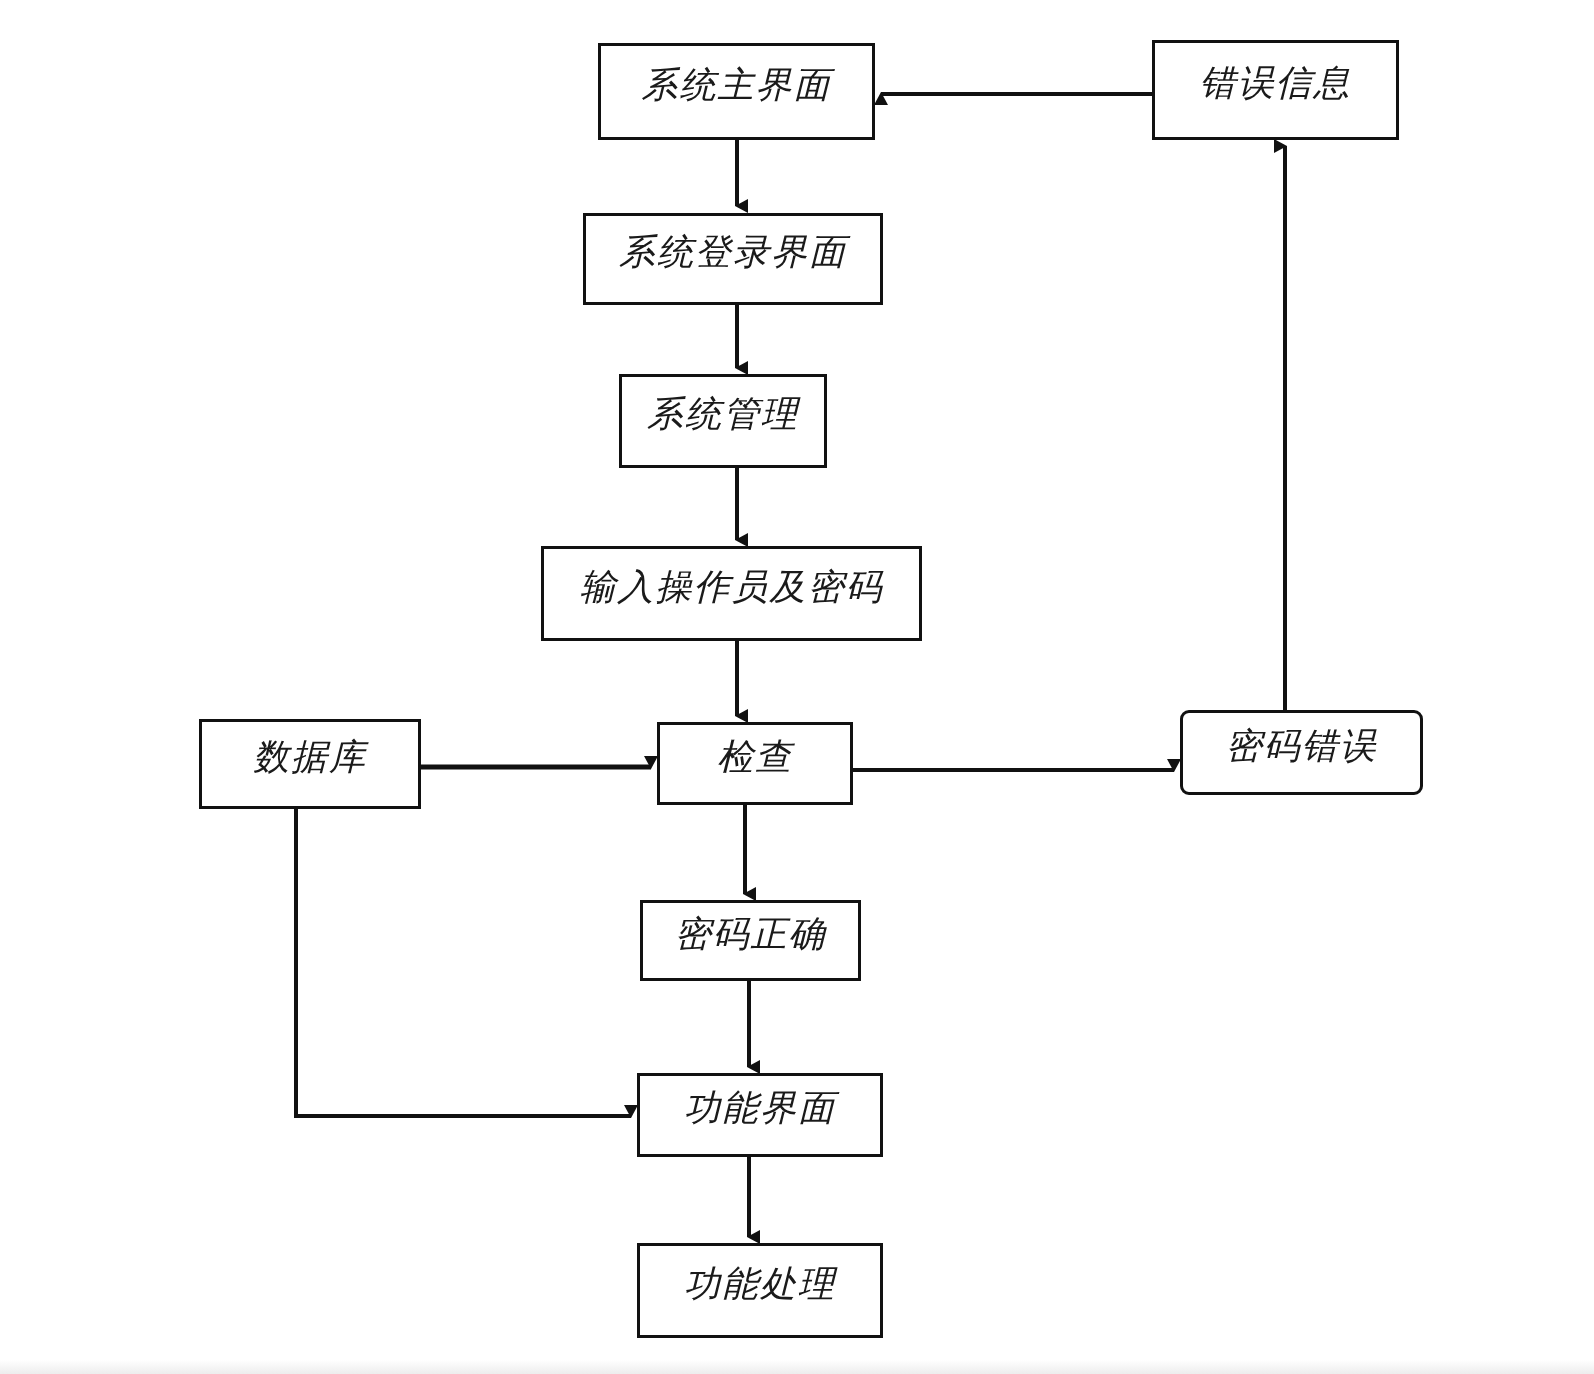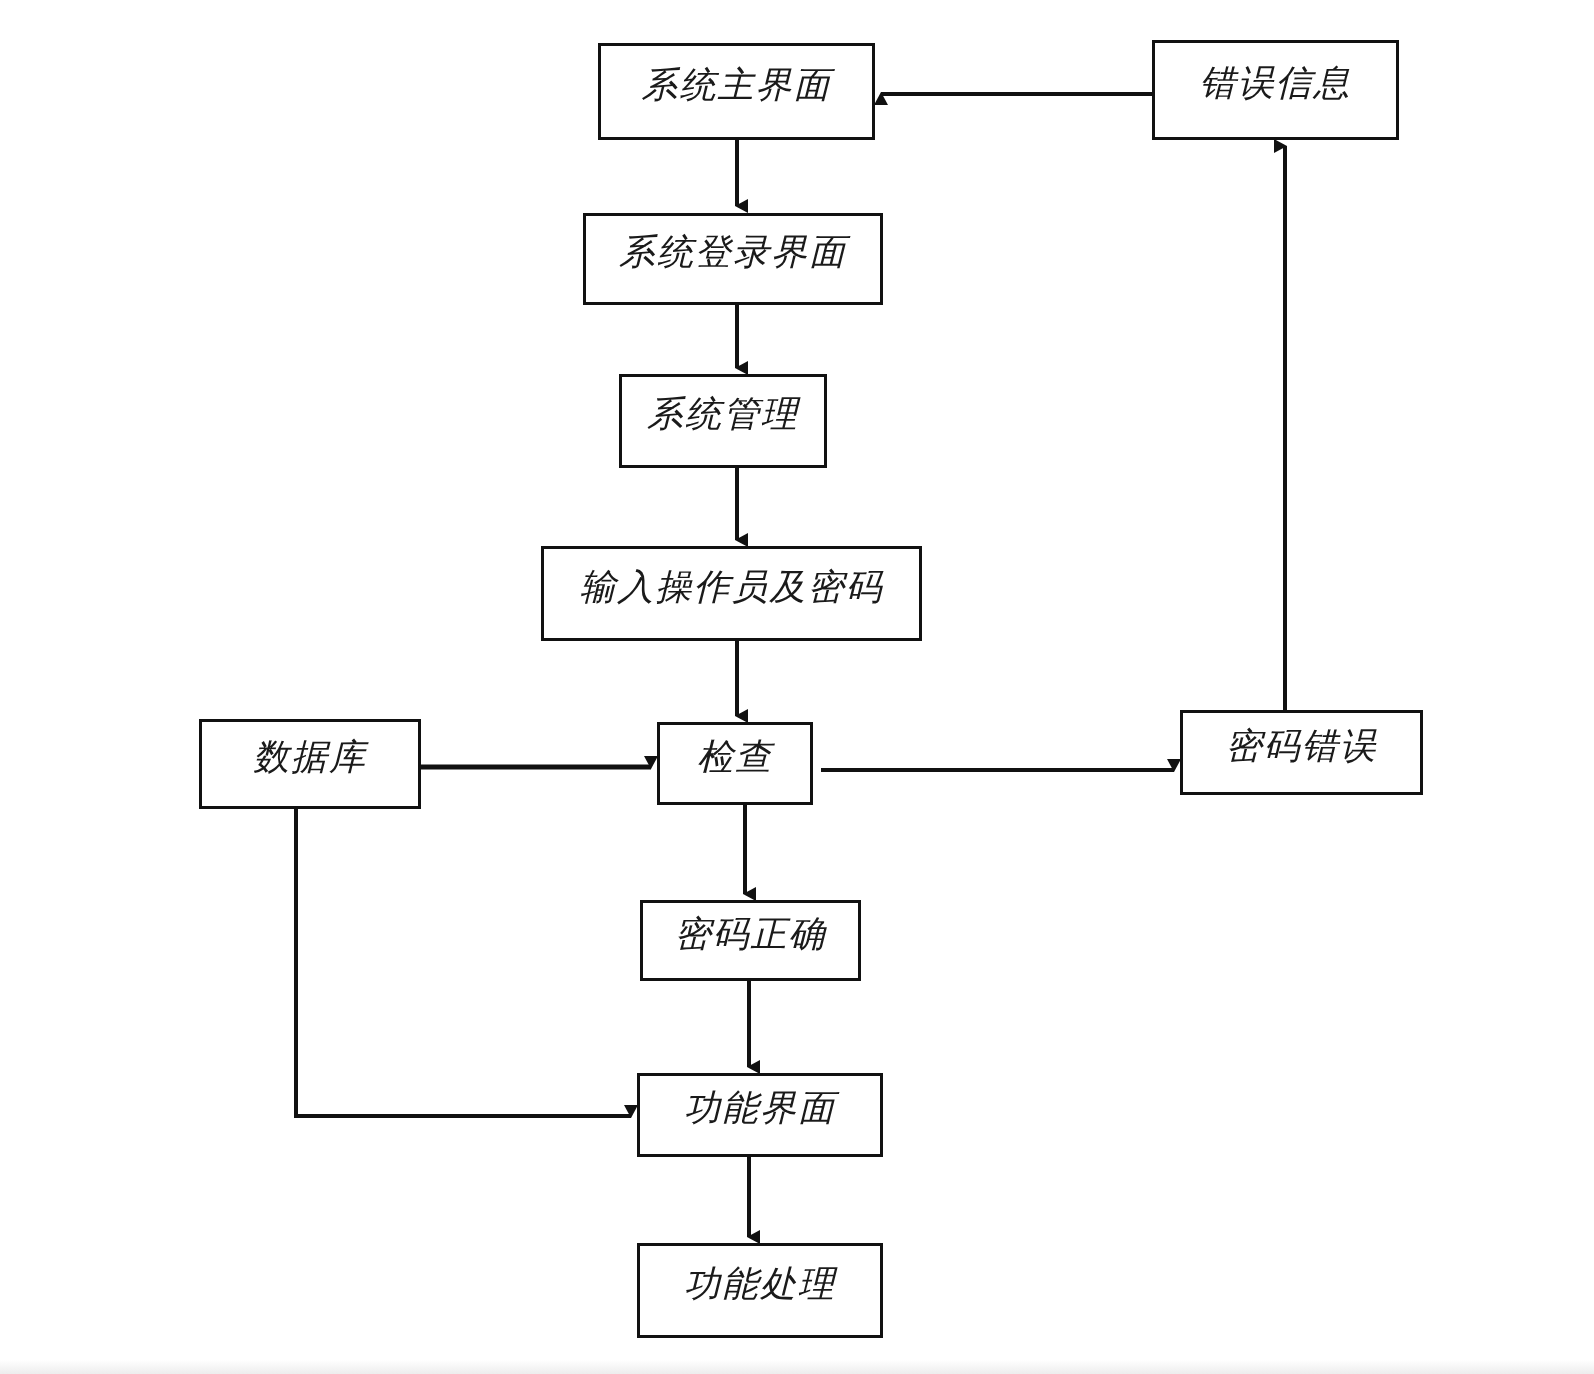--- a/index.html
+++ b/index.html
@@ -113,25 +113,25 @@
   </div>
 
   <div class="node-box" id="node-input_cred" style="left:541px; top:546px; width:381px; height:95px;">
     <span class="node-label">输入操作员及密码</span>
   </div>
 
   <div class="node-box" id="node-database" style="left:155px; top:719px; width:222px; height:90px;margin-left:44px;">
     <span class="node-label">数据库</span>
   </div>
 
-  <div class="node-box" id="node-check" style="left:657px; top:722px; width:156px; height:83px;">
+  <div class="node-box" id="node-check" style="left:657px; top:722px; width:196px; height:83px;">
     <span class="node-label">检查</span>
   </div>
 
-  <div class="node-box" id="node-pwd_wrong" style="left:1180px; top:710px; width:243px; height:85px;">
+  <div class="node-box" id="node-pwd_wrong" style="left:1180px; top:710px; width:243px; height:85px;border-radius:9px;">
     <span class="node-label">密码错误</span>
   </div>
 
   <div class="node-box" id="node-pwd_correct" style="left:640px; top:900px; width:221px; height:81px;">
     <span class="node-label">密码正确</span>
   </div>
 
   <div class="node-box" id="node-func_ui" style="left:637px; top:1073px; width:246px; height:84px;">
     <span class="node-label">功能界面</span>
   </div>

